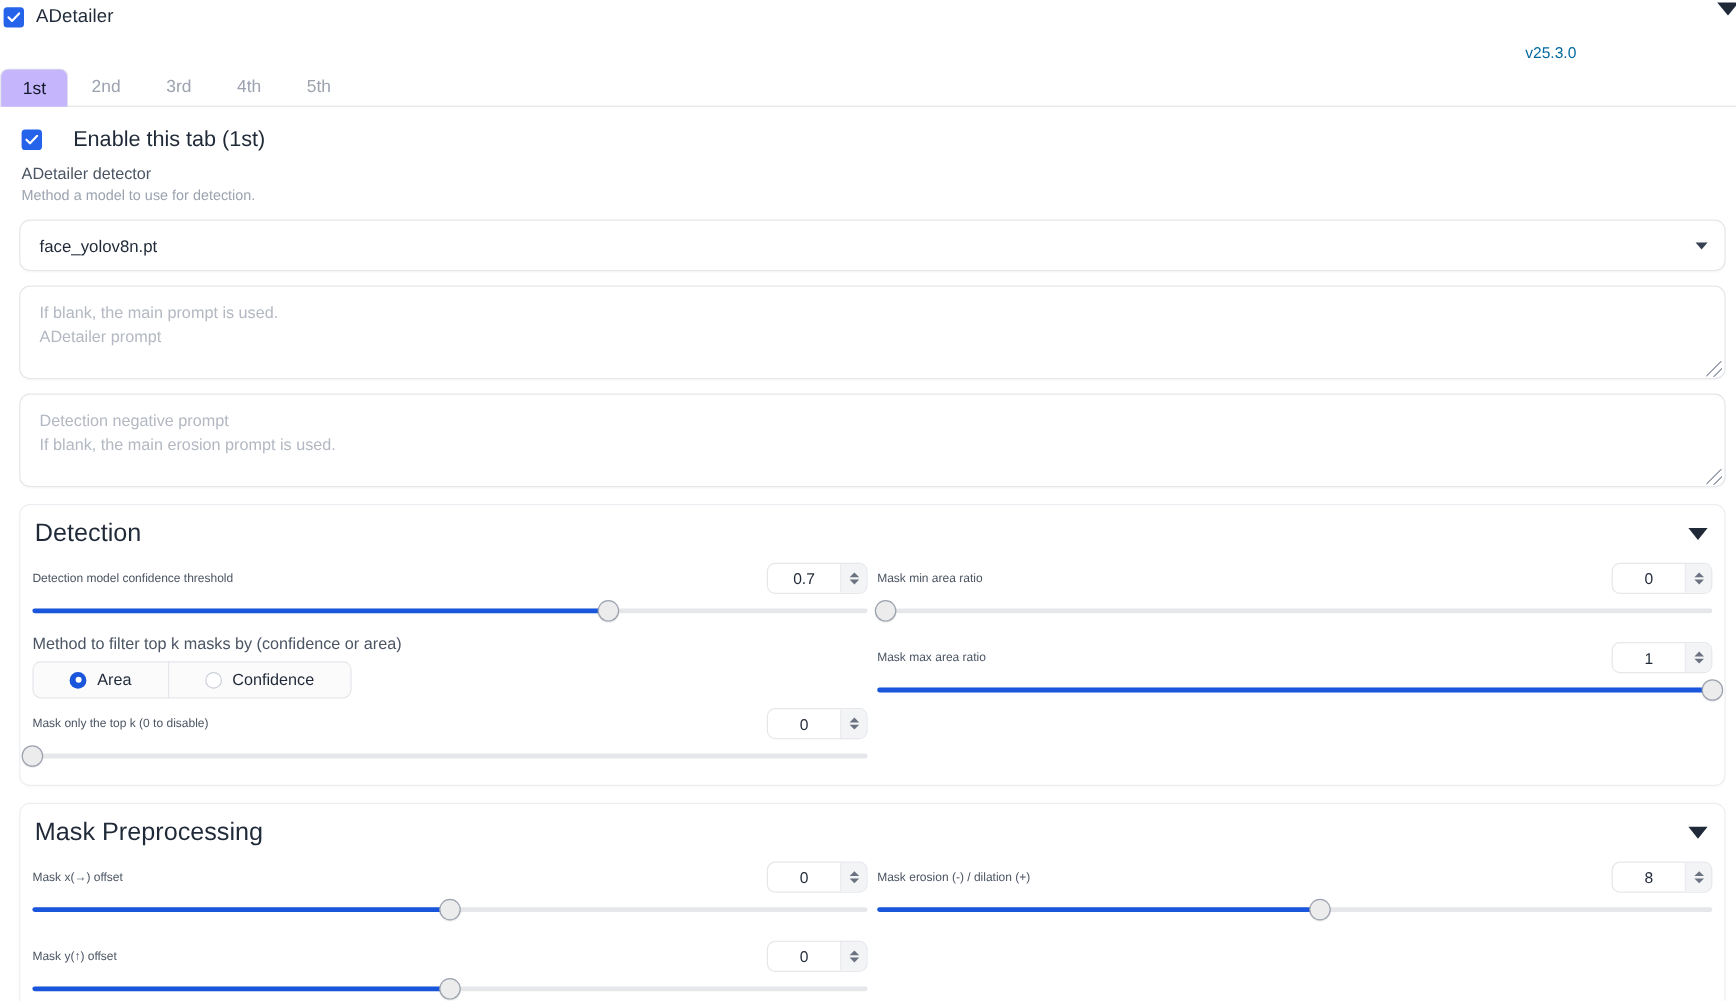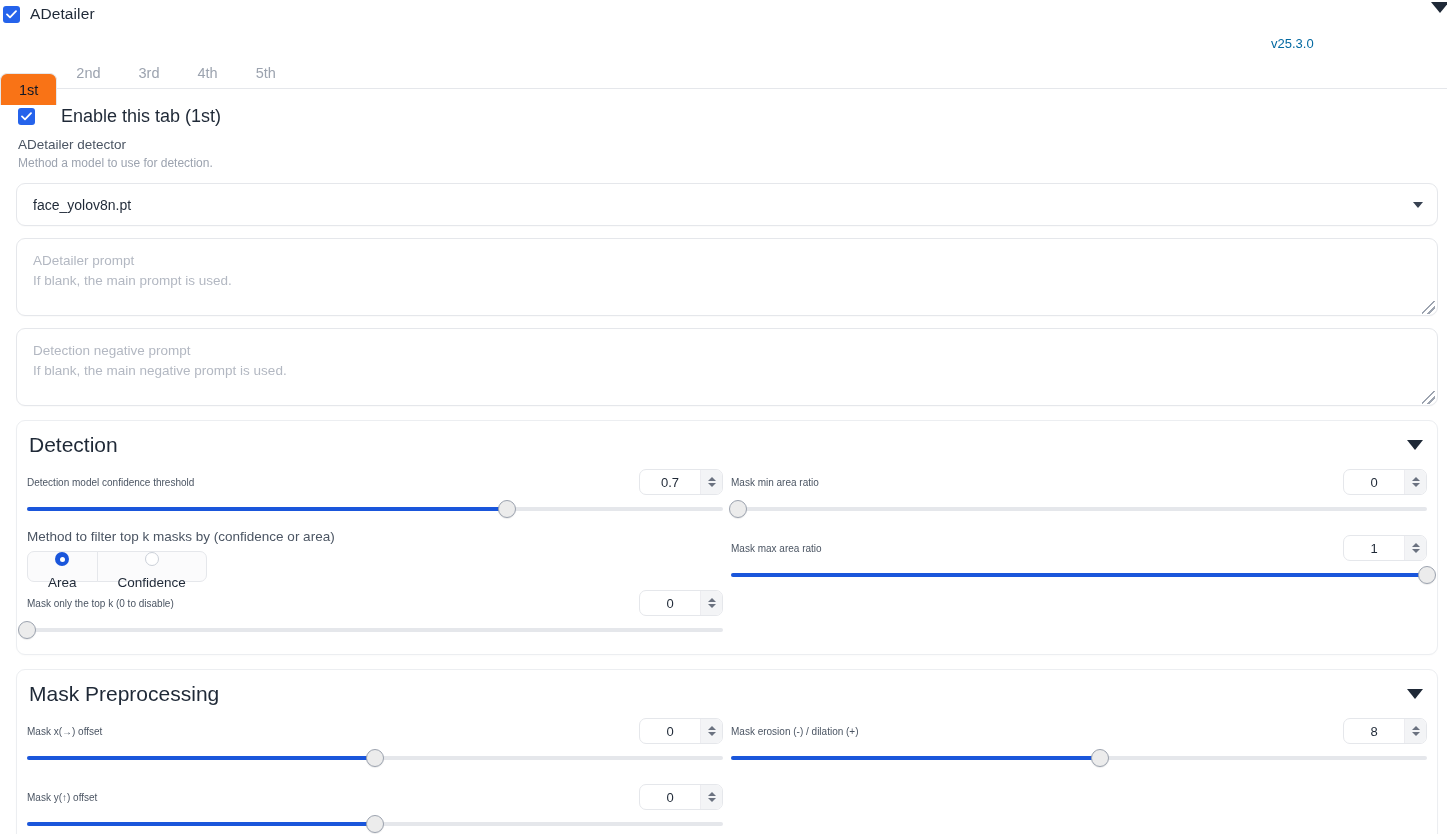--- a/index.html
+++ b/index.html
@@ -48,24 +48,24 @@
     border-bottom: 1px solid #e5e7eb;
     display: flex; align-items: stretch;
   }
   .tab {
     padding: 0 18px; display: flex; align-items: center;
     font-size: 14.5px; color: #9ca3af; cursor: pointer;
     background: transparent; border: 1px solid transparent;
     border-bottom: none; position: relative;
   }
   .tab.active {
-    color: #111827; background: #f97316;
+    color: #111827; background: #c4b5fd;
     border-color: #e5e7eb;
     border-top-left-radius: 7px; border-top-right-radius: 7px;
-    top: 16px; margin-bottom: -1px;
+    top: 0; margin-bottom: -1px;
   }
 
   
   .body { position: absolute; left: 0; top: 89px; width: 1447px; }
 
   .enable-row {
     display: flex; align-items: center; padding: 17px 0 0 18px;
   }
   .chk {
     width: 17px; height: 17px; border-radius: 3px; background: #2563eb;
@@ -167,22 +167,22 @@
   .thumb {
     position: absolute; top: 1px; width: 18px; height: 18px; margin-left: -9px;
     border-radius: 50%; background: #ececec; border: 1px solid #9ca3af;
     box-shadow: 0 1px 1px rgba(0,0,0,0.08);
   }
 
   
   .radios { display: flex; margin-top: 7px; }
   .radio {
     display: flex; align-items: center; gap: 9px;
-    height: 31px; padding: 0 20px;
-    border: 1px solid #e5e7eb; background: #fbfbfc; cursor: pointer; flex-direction: column;
+    height: 31px; padding: 0 30px;
+    border: 1px solid #e5e7eb; background: #fbfbfc; cursor: pointer;
   }
   .radio:first-child { border-radius: 7px 0 0 7px; }
   .radio:last-child { border-radius: 0 7px 7px 0; }
   .radio + .radio { margin-left: -1px; }
   .dot {
     width: 14px; height: 14px; border-radius: 50%;
     border: 1px solid #cbd0d8; background: #fff; flex: none;
     display: flex; align-items: center; justify-content: center;
   }
   .dot.on { border: none; background: #1a56db; }
@@ -229,28 +229,28 @@
 
     <div class="field-label">ADetailer detector</div>
     <div class="field-info">Method a model to use for detection.</div>
 
     <div class="dropdown">
       <span class="dropdown-value">face_yolov8n.pt</span>
       <span class="dd-caret"></span>
     </div>
 
     <div class="ta">
+      <div class="ph">If blank, the main prompt is used.</div>
       <div class="ph">ADetailer prompt</div>
-      <div class="ph">If blank, the main prompt is used.</div>
       <div class="grip"></div>
     </div>
 
     <div class="ta">
       <div class="ph">Detection negative prompt</div>
-      <div class="ph">If blank, the main negative prompt is used.</div>
+      <div class="ph">If blank, the main erosion prompt is used.</div>
       <div class="grip"></div>
     </div>
 
     <div class="panel">
       <div class="panel-head">
         <div class="panel-title">Detection</div>
         <div class="panel-caret"></div>
       </div>
 
       <div class="cols">

